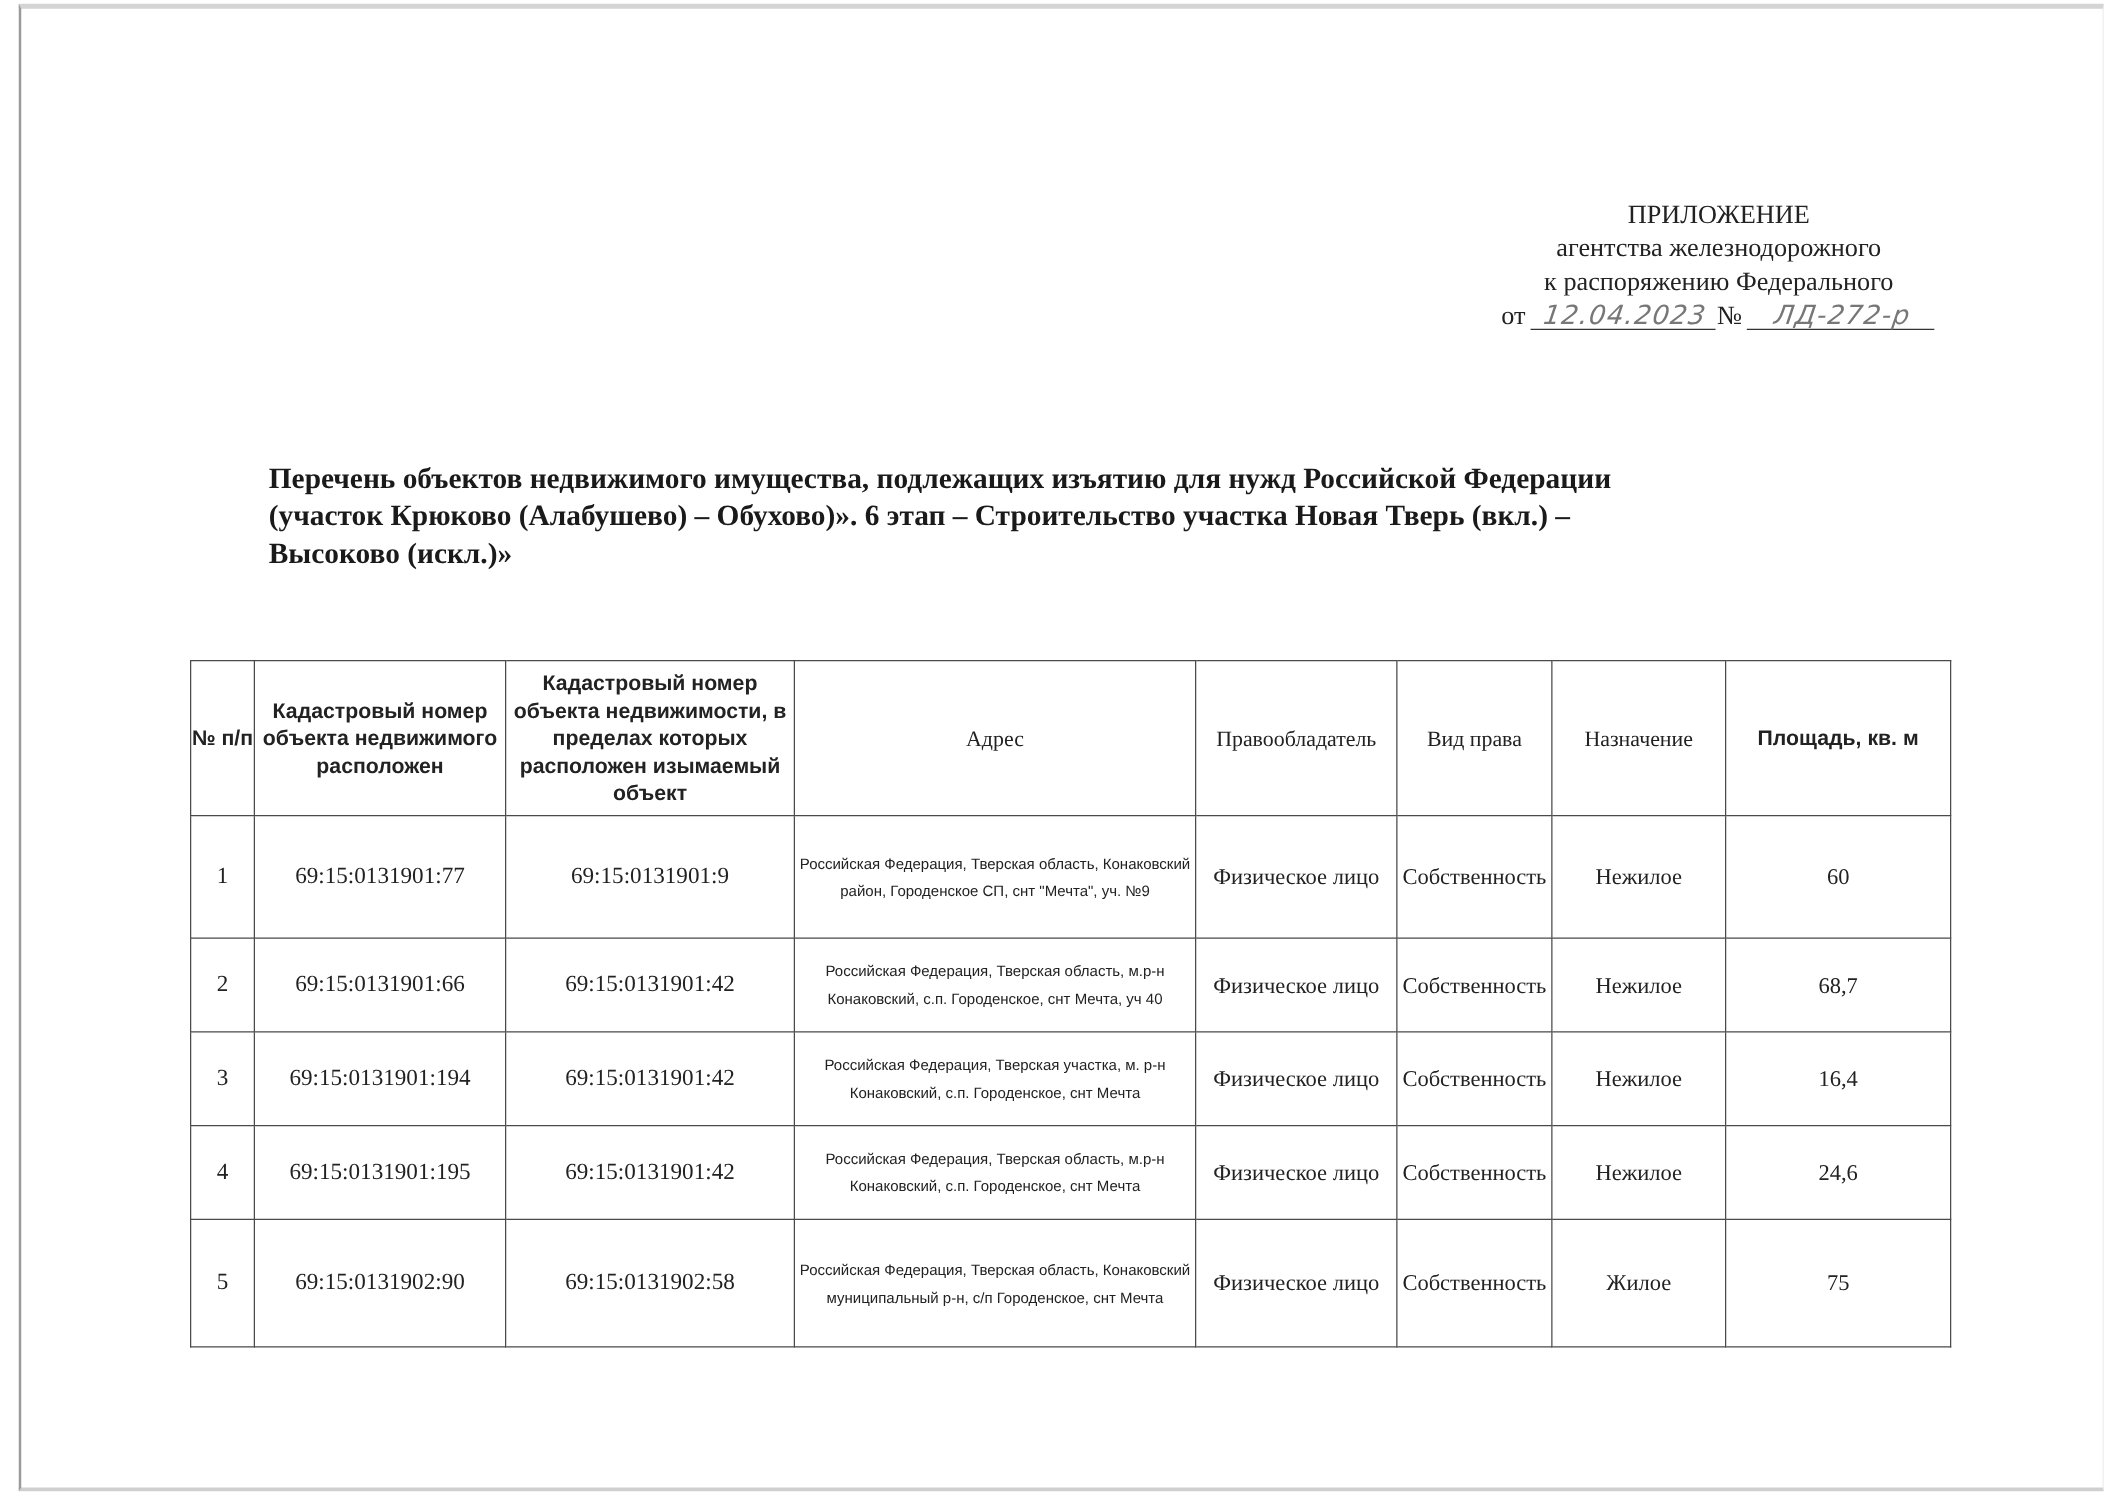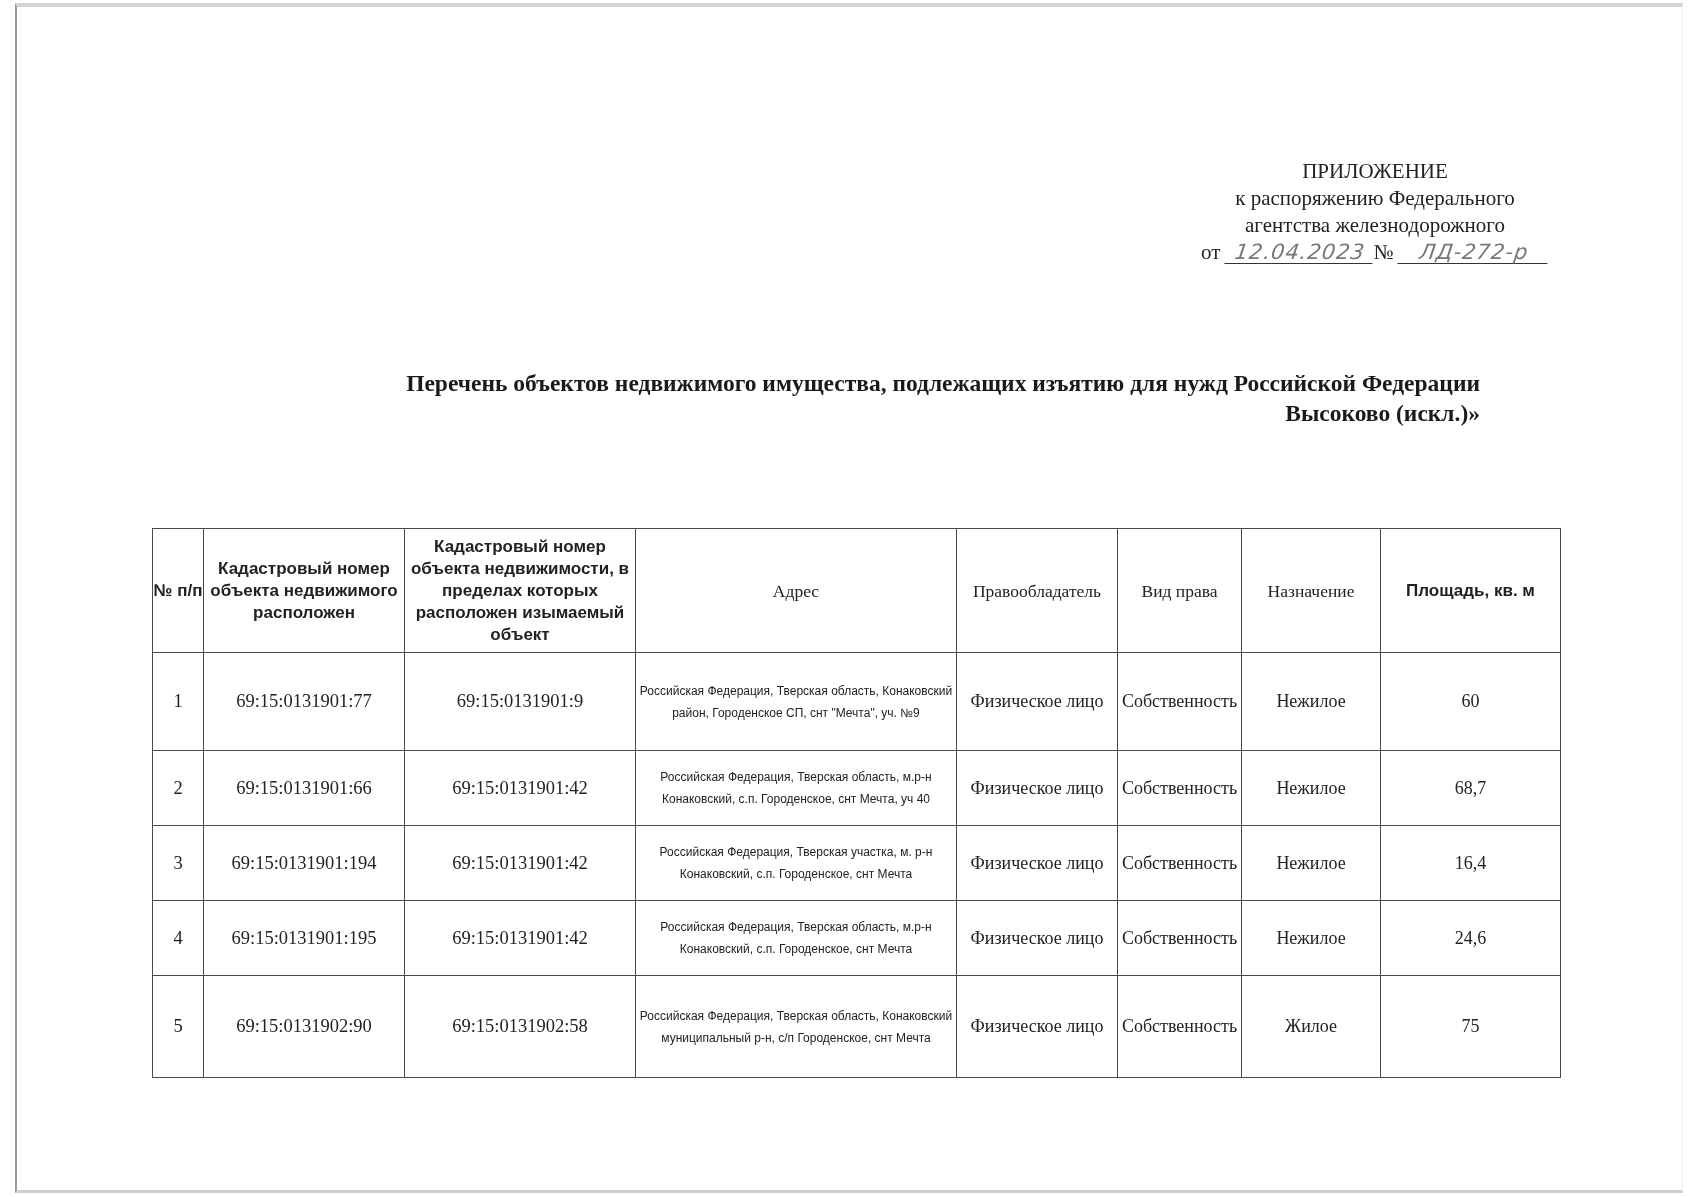--- a/index.html
+++ b/index.html
@@ -29,21 +29,21 @@
       font-family: "DejaVu Sans", sans-serif; font-style: italic;
       color: #777; font-size: 21px; letter-spacing: 1px;
       display: inline-block; border-bottom: 1.5px solid #333;
       padding: 0 2px; line-height: 22px;
       transform: skewX(-8deg);
     }
     .hand.date { width: 148px; text-align: center; }
     .hand.num { width: 150px; text-align: center; }
     .title {
       position: absolute; left: 215px; top: 368px; width: 1265px;
-      text-align: right; font-weight: bold; font-size: 23.5px; line-height: 30px;
+      text-align: left; font-weight: bold; font-size: 23.5px; line-height: 30px;
       color: #1a1a1a;
     }
     table.registry {
       position: absolute; left: 152px; top: 528px;
       width: 1408px; border-collapse: collapse; table-layout: fixed;
       font-size: 18.5px; color: #222;
     }
     table.registry th, table.registry td {
       border: 1.6px solid #4a4a4a; text-align: center; vertical-align: middle;
       padding: 0 0;
@@ -62,31 +62,32 @@
     tr.r4 td { height: 75px; }
     tr.r5 td { height: 102px; }
   </style>
 </head>
 <body>
 
 <div class="scan-border"></div>
 
 <div class="appendix">
   <div>ПРИЛОЖЕНИЕ</div>
+  <div>агентства железнодорожного</div>
   <div>к распоряжению Федерального</div>
-  <div>агентства железнодорожного</div>
   <div class="ref-line">
     <span>от</span>
     <span class="hand date">12.04.2023</span><span>№</span>
     <span class="hand num">ЛД-272-р</span>
   </div>
 </div>
 
 <div class="title">
   <div>Перечень объектов недвижимого имущества, подлежащих изъятию для нужд Российской Федерации</div>
+  <div>(участок Крюково (Алабушево) – Обухово)». 6 этап – Строительство участка Новая Тверь (вкл.) –</div>
   <div>Высоково (искл.)»</div>
 </div>
 
 <table class="registry">
   <colgroup>
     <col style="width:51px">
     <col style="width:201px">
     <col style="width:231px">
     <col style="width:321px">
     <col style="width:161px">

